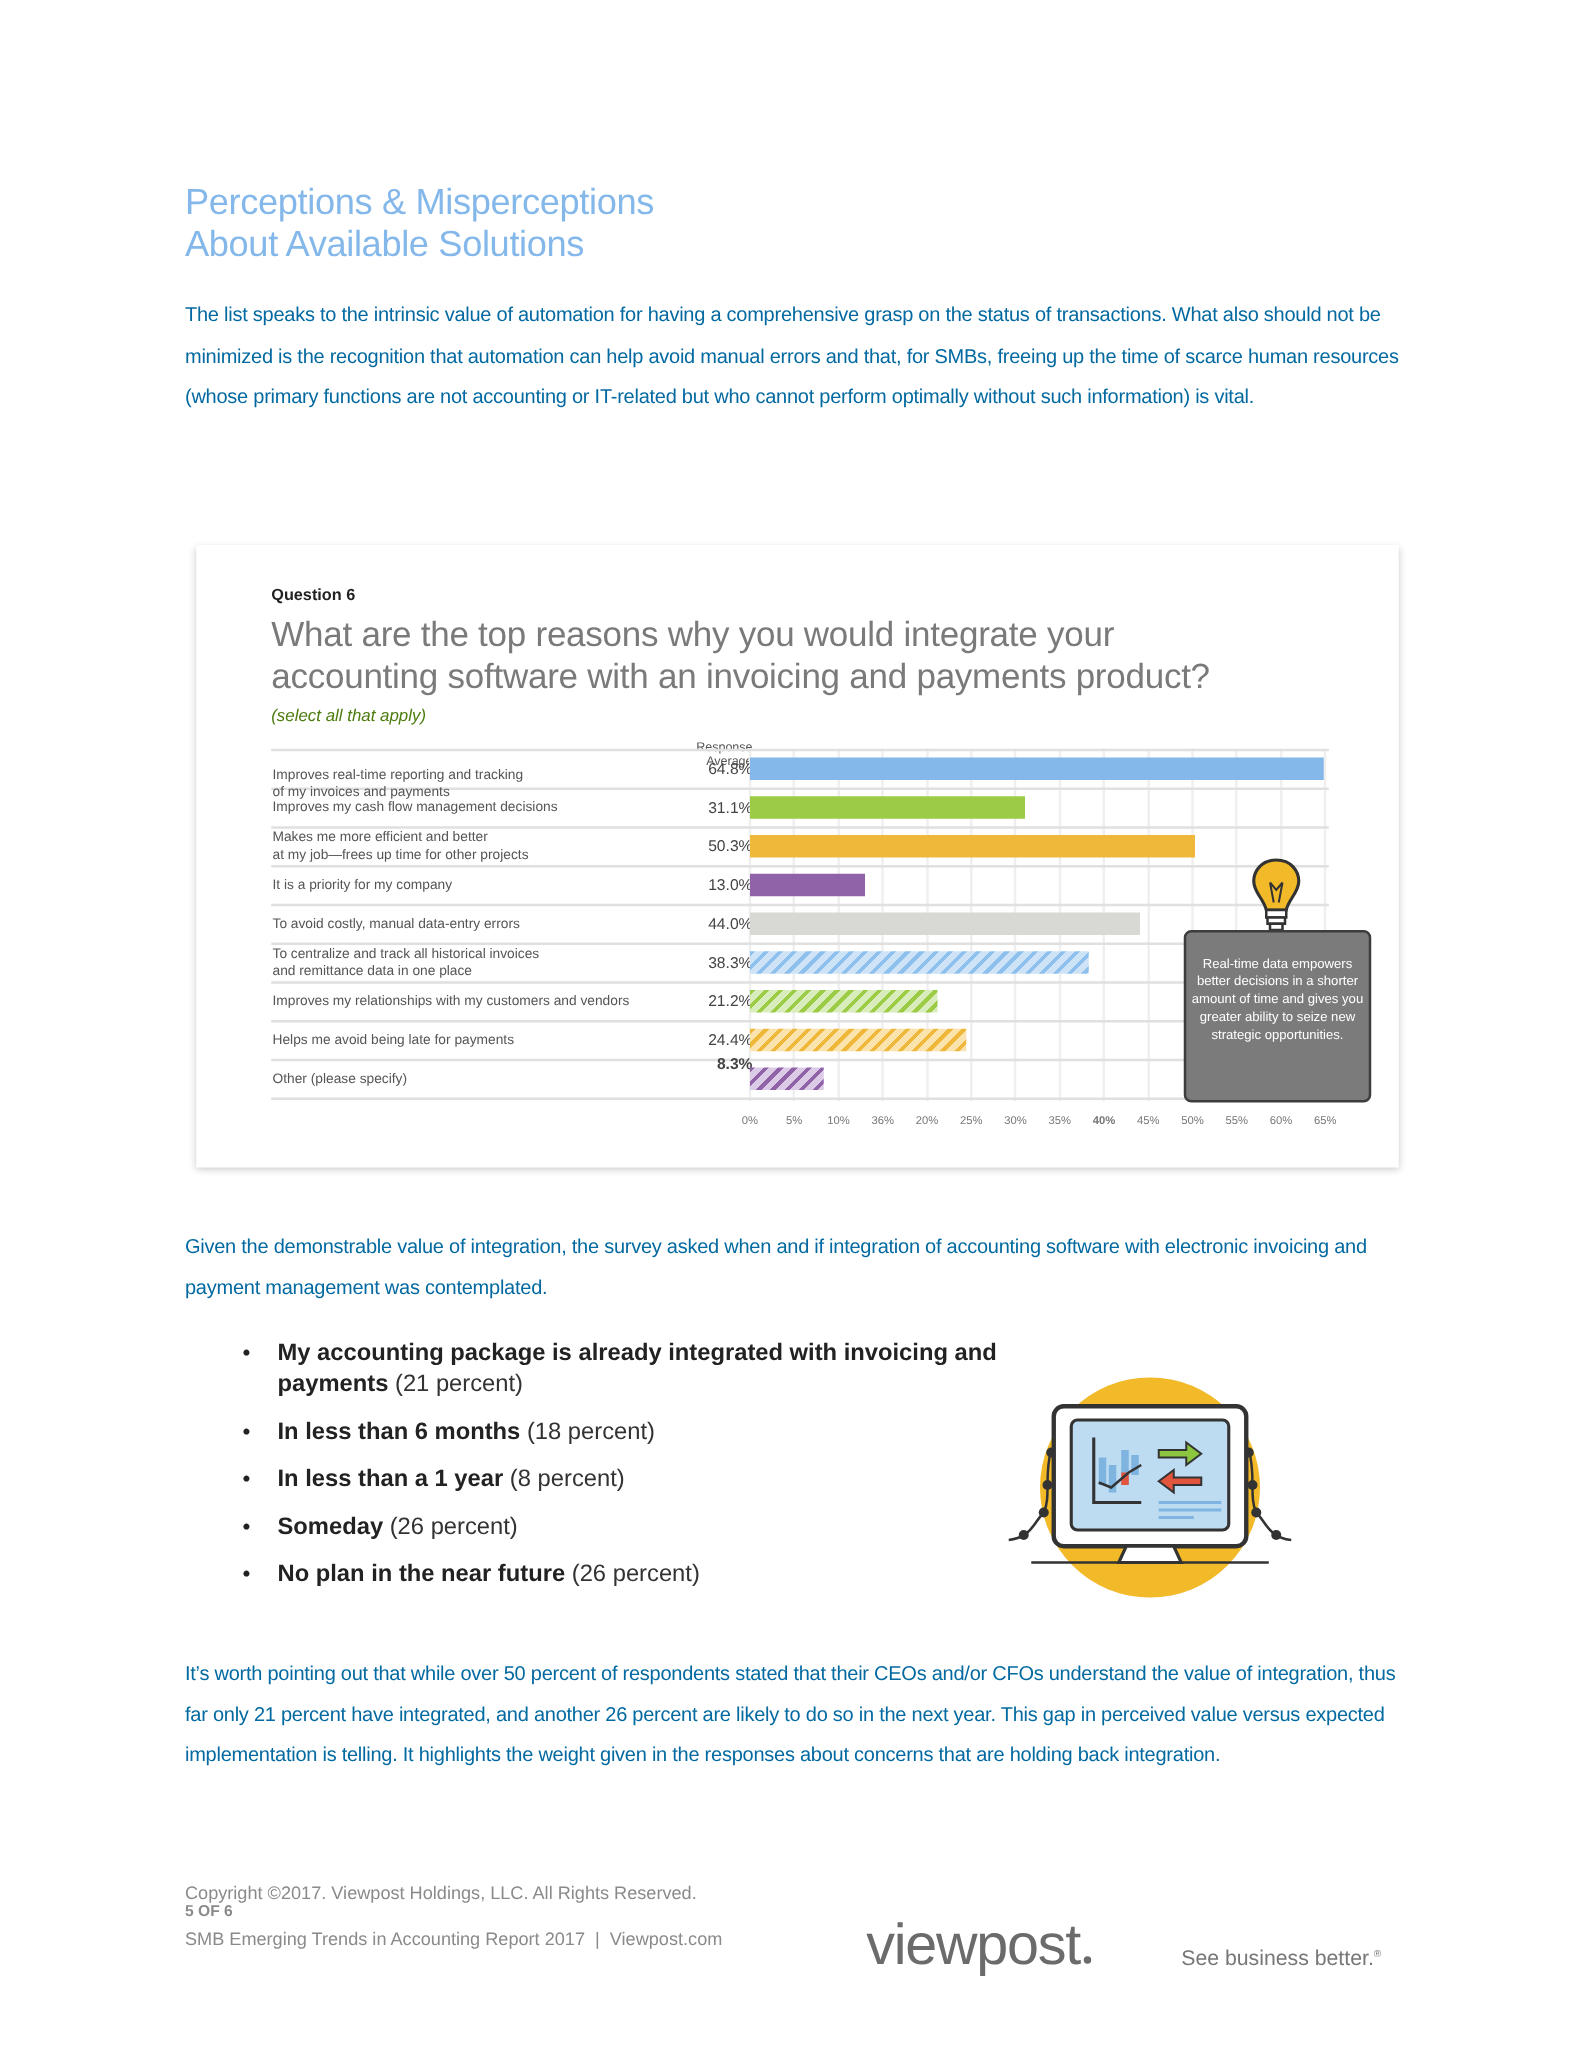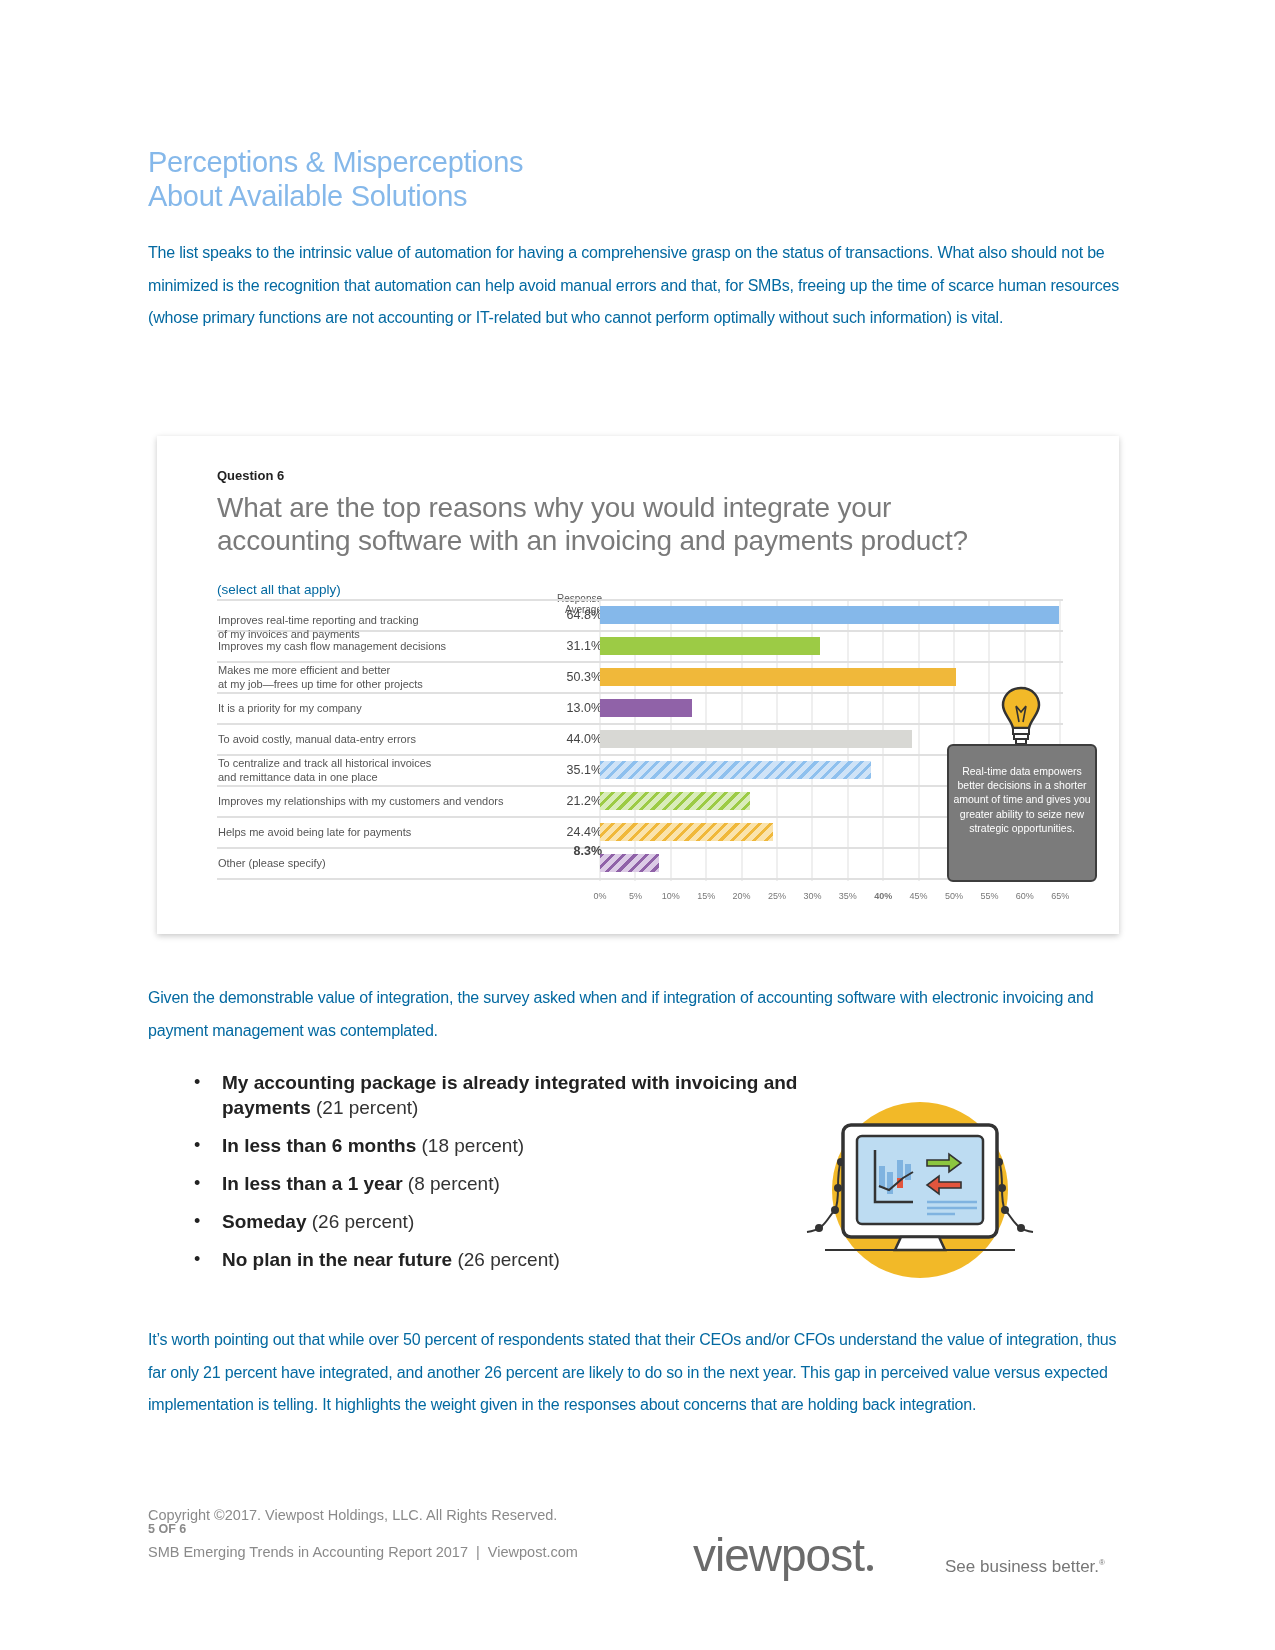--- a/index.html
+++ b/index.html
@@ -9,21 +9,21 @@
   .h1 { left:148px; top:145px; font-size:29px; line-height:34px; color:#85b8ea; font-weight:normal; letter-spacing:-0.3px; }
   .para { left:148px; font-size:16px; line-height:32.5px; color:#0369a1; letter-spacing:-0.2px; }
   #p1 { top:237px; width:980px; }
   #p2 { top:982px; width:980px; }
   #p3 { top:1324px; width:980px; }
 
   .card { left:157px; top:436px; width:962px; height:498px; background:#fff;
           box-shadow:0 2px 6px rgba(0,0,0,0.22); }
   .q-label { left:60px; top:32px; font-size:13px; font-weight:bold; color:#222; }
   .q-title { left:60px; top:55px; font-size:28px; line-height:33px; color:#7a7a7a; letter-spacing:-0.2px; width:860px; }
-  .q-sub { left:60px; top:146px; font-size:13.5px; color:#0369a1; }
+  .q-sub { left:60px; top:129px; font-size:13.5px; color:#4d7c0f;font-style:italic; }
   .resp-head { left:345px; top:157px; width:100px; text-align:right; font-size:10px; line-height:11px; color:#555; }
 
   .grid-area { left:0; top:0; }
   .row-line { position:absolute; left:60px; width:846px; height:2px; background:#e0e0e0; }
   .vline { position:absolute; width:2px; background:#efefef; }
   .row-label { position:absolute; left:61px; font-size:11px; line-height:13.5px; color:#555; width:300px; }
   .row-val { position:absolute; left:345px; width:100px; text-align:right; font-size:12.5px; color:#444; }
   .bar { position:absolute; height:18px; }
   .hatch-blue { background: repeating-linear-gradient(135deg, #8ec0ee 0 3px, #cfe3f7 3px 8px); }
   .hatch-green { background: repeating-linear-gradient(135deg, #9ccb45 0 3px, #d9ecbb 3px 8px); }
@@ -121,41 +121,41 @@
       <div class="bar" style="background: rgb(144, 98, 168); left: 443px; top: 263px; width: 92.04px;"></div>
       <div class="row-label" style="top: 297px;">
         <div>To avoid costly, manual data-entry errors</div>
       </div>
       <div class="row-val" style="top: 296px;">44.0%</div>
       <div class="bar" style="background: rgb(216, 216, 212); left: 443px; top: 294px; width: 311.52px;"></div>
       <div class="row-label" style="top: 321px;">
         <div>To centralize and track all historical invoices</div>
         <div>and remittance data in one place</div>
       </div>
-      <div class="row-val" style="top: 327px;">35.1%</div>
+      <div class="row-val" style="top: 327px;">38.3%</div>
       <div class="bar hatch-blue" style="left: 443px; top: 325px; width: 271.164px;"></div>
       <div class="row-label" style="top: 359px;">
         <div>Improves my relationships with my customers and vendors</div>
       </div>
       <div class="row-val" style="top: 358px;">21.2%</div>
       <div class="bar hatch-green" style="left: 443px; top: 356px; width: 150.096px;"></div>
       <div class="row-label" style="top: 390px;">
         <div>Helps me avoid being late for payments</div>
       </div>
       <div class="row-val" style="top: 389px;">24.4%</div>
       <div class="bar hatch-yellow" style="left: 443px; top: 387px; width: 172.752px;"></div>
       <div class="row-label" style="top: 421px;">
         <div>Other (please specify)</div>
       </div>
       <div class="row-val" style="top: 408px; font-weight: bold;">8.3%</div>
       <div class="bar hatch-purple" style="left: 443px; top: 418px; width: 58.764px;"></div>
       <div class="tick" style="left: 423px;">0%</div>
       <div class="tick" style="left: 458.4px;">5%</div>
       <div class="tick" style="left: 493.8px;">10%</div>
-      <div class="tick" style="left: 529.2px;">15%</div>
+      <div class="tick" style="left: 529.2px;">36%</div>
       <div class="tick" style="left: 564.6px;">20%</div>
       <div class="tick" style="left: 600px;">25%</div>
       <div class="tick" style="left: 635.4px;">30%</div>
       <div class="tick" style="left: 670.8px;">35%</div>
       <div class="tick" style="left: 706.2px; font-weight: bold;">40%</div>
       <div class="tick" style="left: 741.6px;">45%</div>
       <div class="tick" style="left: 777px;">50%</div>
       <div class="tick" style="left: 812.4px;">55%</div>
       <div class="tick" style="left: 847.8px;">60%</div>
       <div class="tick" style="left: 883.2px;">65%</div>

